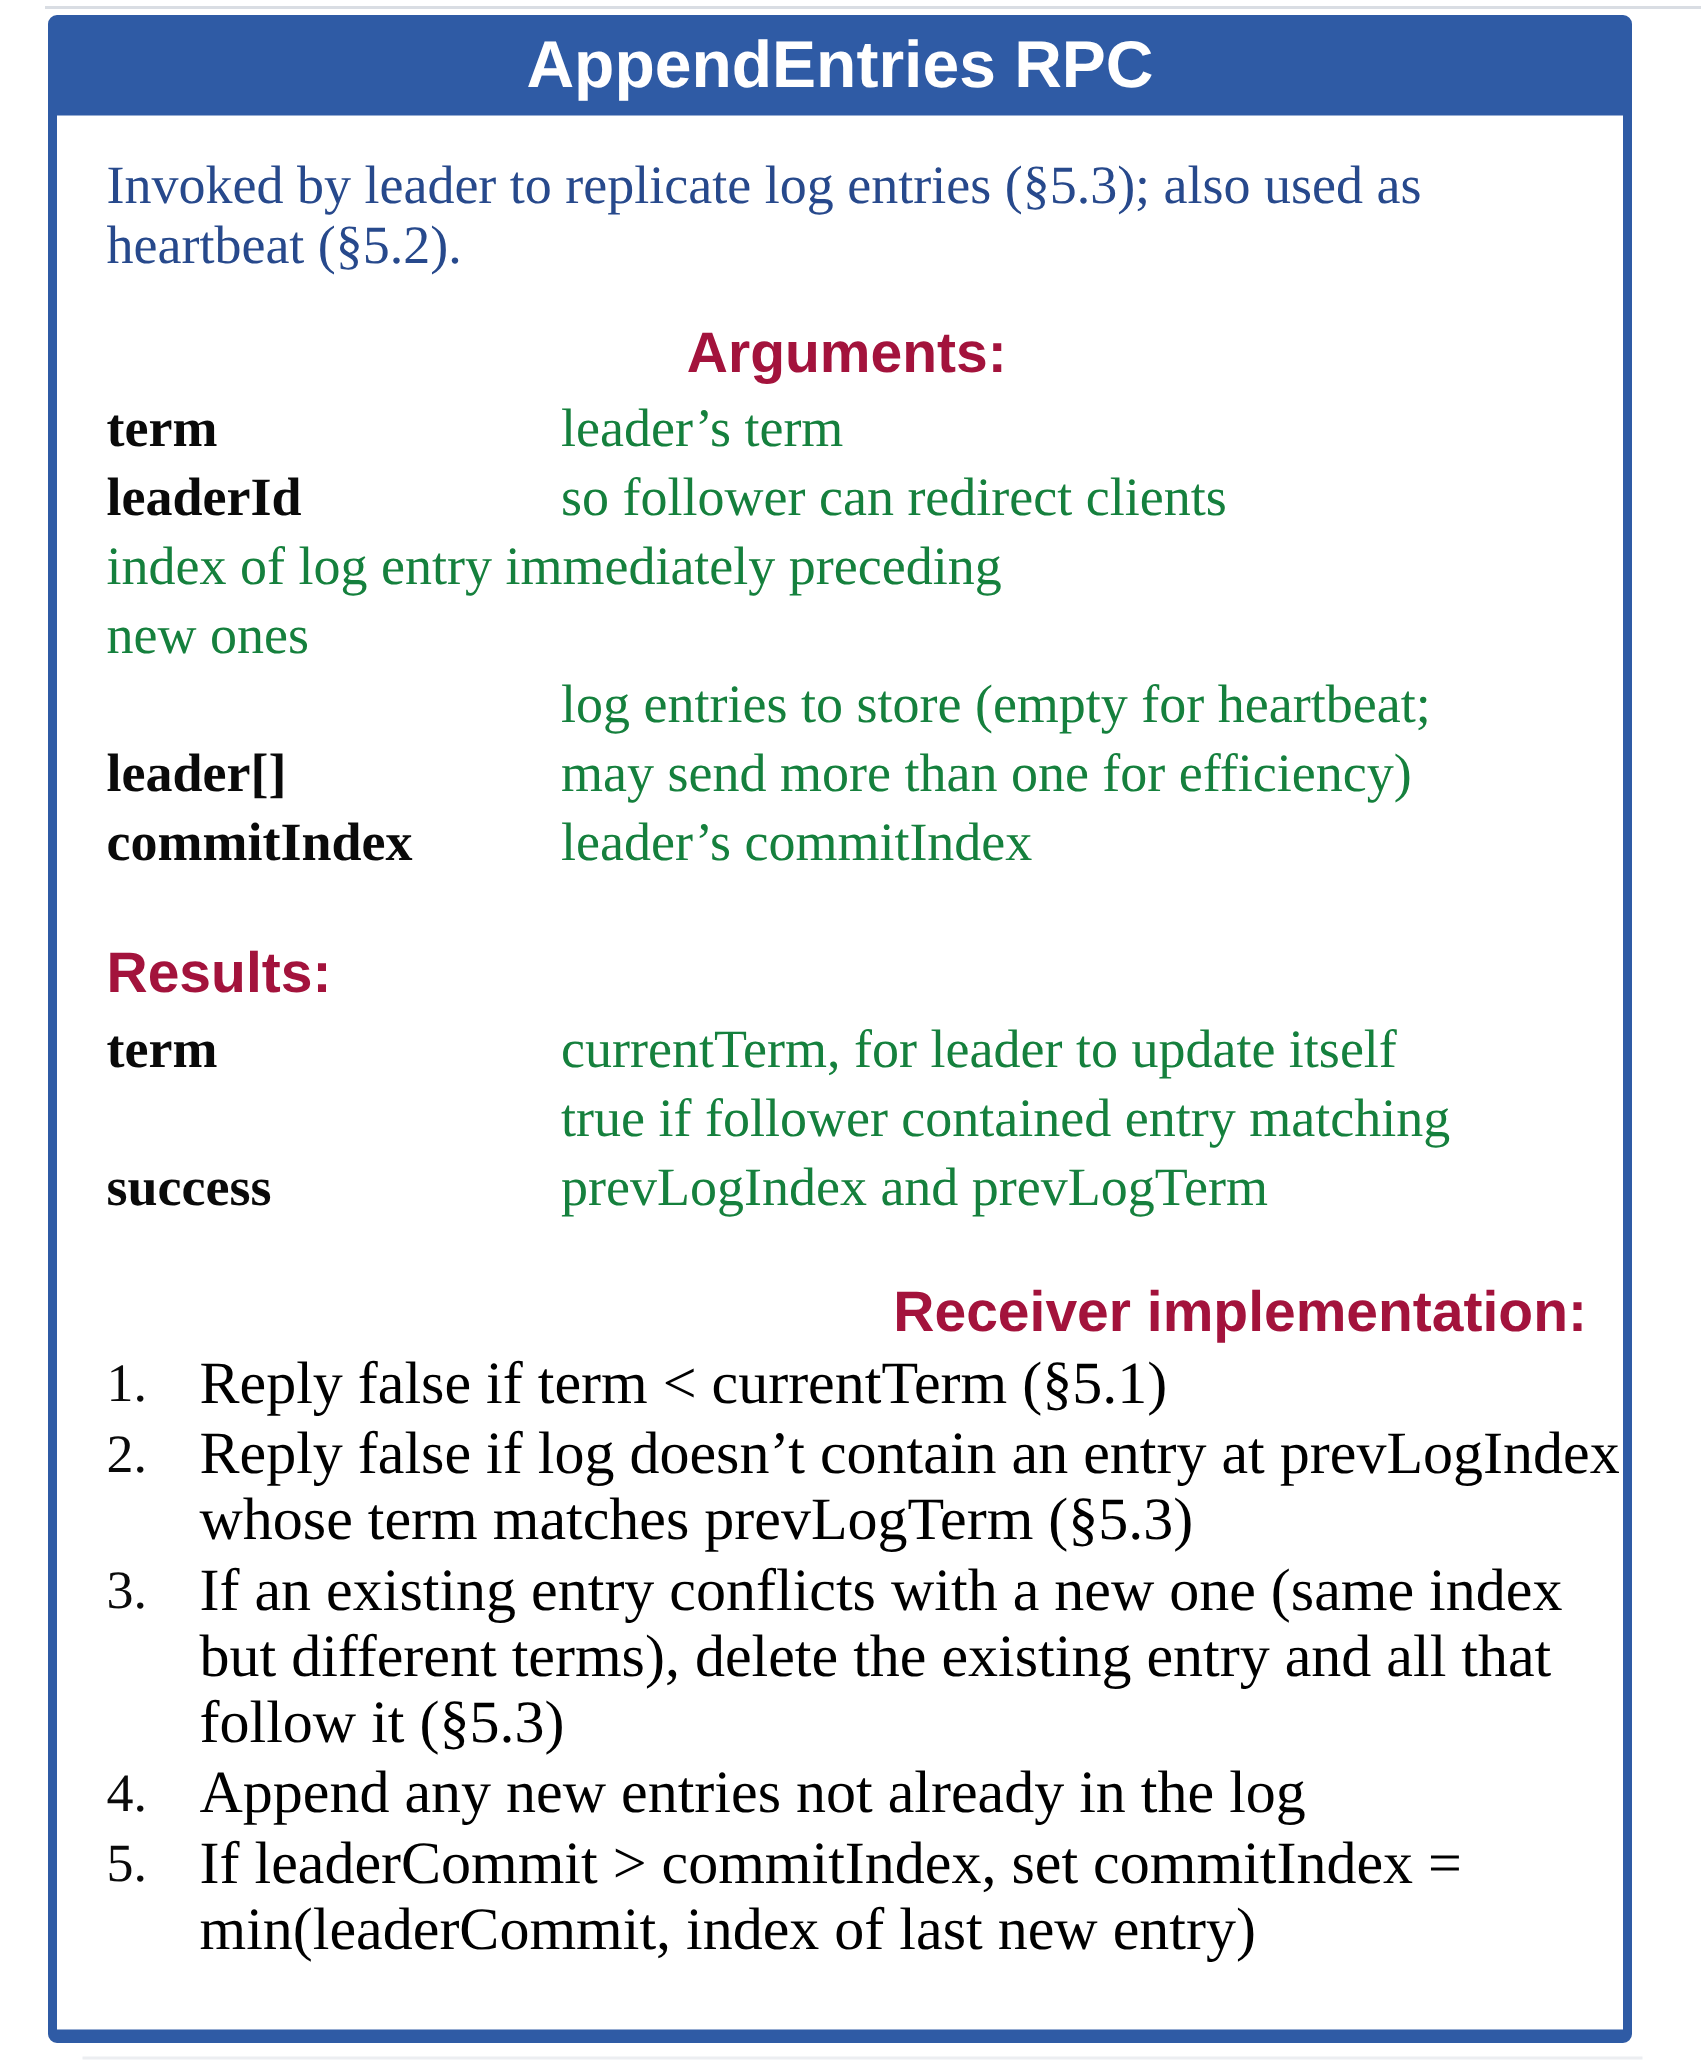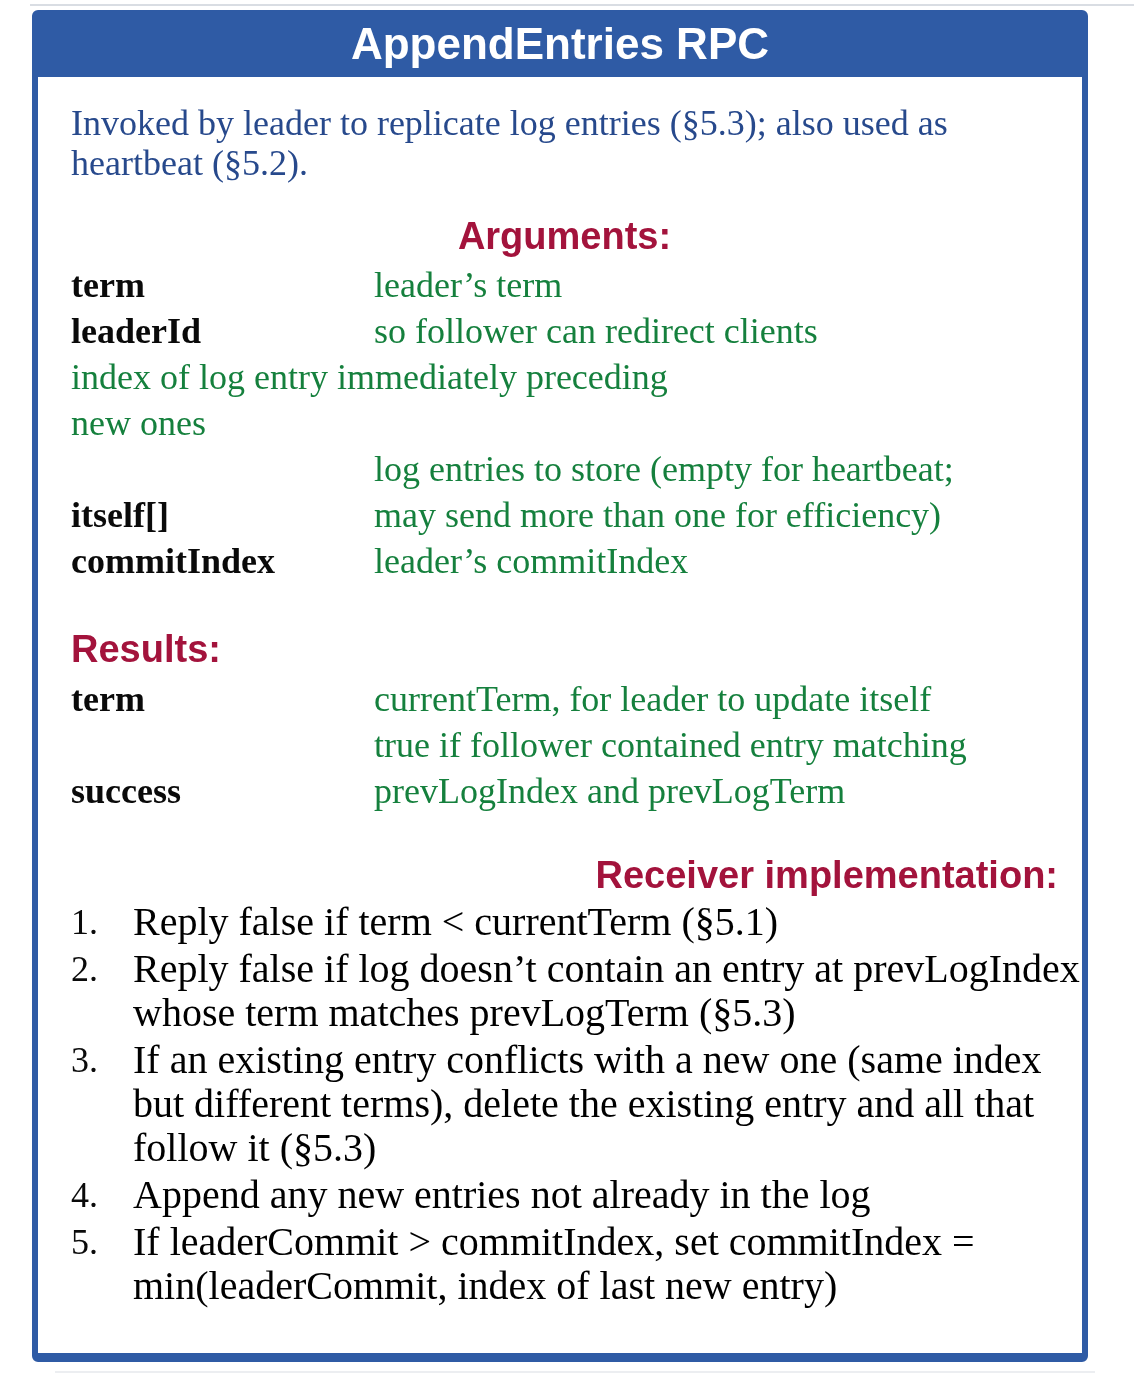--- a/index.html
+++ b/index.html
@@ -149,21 +149,21 @@
     </div>
     <div class="param-row">
       <div class="param-name">leaderId</div>
       <div class="param-desc">so follower can redirect clients</div>
     </div>
     <div class="param-row">
       <div class="param-desc">index of log entry immediately preceding
 new ones</div>
     </div>
     <div class="param-row">
-      <div class="param-name">itself[]</div>
+      <div class="param-name">leader[]</div>
       <div class="param-desc">log entries to store (empty for heartbeat;
 may send more than one for efficiency)</div>
     </div>
     <div class="param-row">
       <div class="param-name">commitIndex</div>
       <div class="param-desc">leader’s commitIndex</div>
     </div>
 
     <div class="section-heading heading-results">Results:</div>
 

